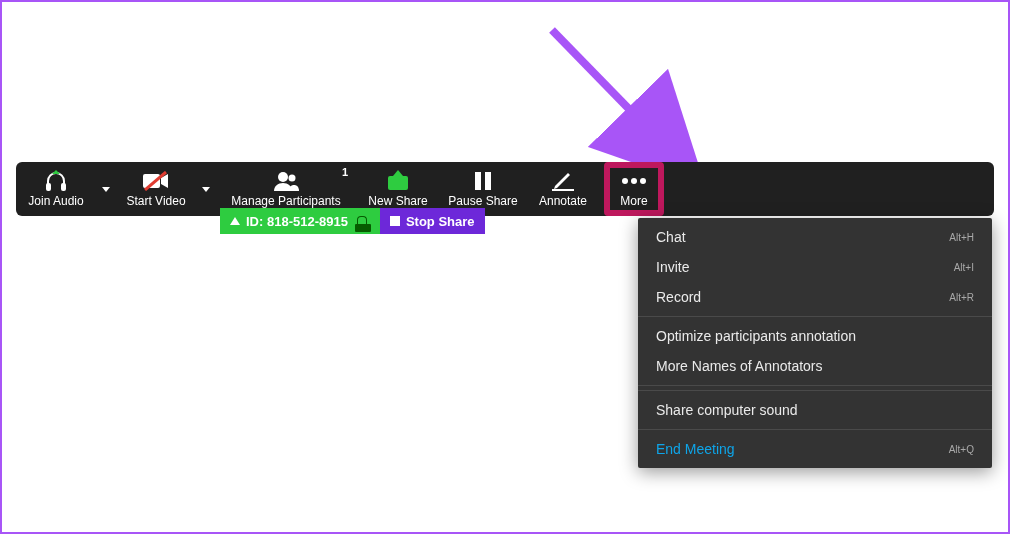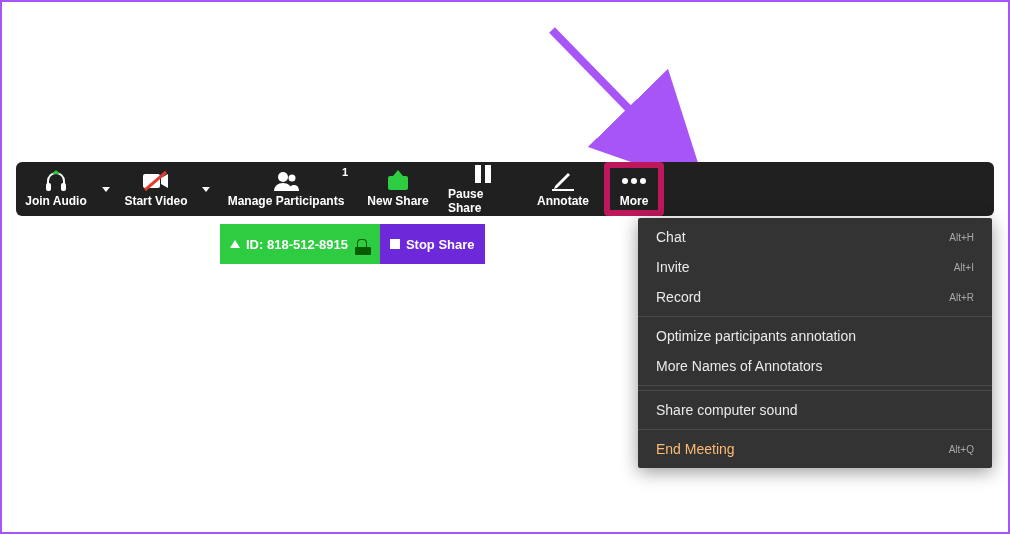--- a/index.html
+++ b/index.html
@@ -29,41 +29,41 @@
     display: flex;
     flex-direction: column;
     align-items: center;
     justify-content: center;
     height: 100%;
     padding: 0 8px;
     cursor: pointer;
     position: relative;
   }
   .tb-icon { height: 22px; display:flex; align-items:center; justify-content:center; }
-  .tb-label { margin-top: 2px; font-weight: 700; }
+  .tb-label { margin-top: 2px; font-weight: 400; }
   .tb-caret {
     width: 20px;
     display:flex; align-items:center; justify-content:center;
     color:#fff; height:100%;
   }
   .tb-badge {
     position:absolute;
     top:4px; right:8px;
     font-size:11px; font-weight:700; color:#fff;
   }
   .tb-more {
     border:6px solid #be185d;
     border-radius:4px;
   }
   
   .idbar {
     position:absolute;
-    top:222px;
+    top:206px;
     left:218px;
-    height:40px;
+    height:26px;
     display:flex;
     font-size:13px;
     font-weight:600;
   }
   .id-seg {
     display:flex; align-items:center;
     padding:0 10px;
     color:#fff;
     gap:6px;
   }
@@ -91,21 +91,21 @@
     padding:4px 0;
   }
   .menu-item {
     display:flex; justify-content:space-between; align-items:center;
     padding:7px 18px;
     cursor:pointer;
     gap:45px;
   }
   .menu-short { color:#a9a9a9; font-size:10px; }
   .menu-sep { height:1px; background:#4a4a4a; margin:4px 0; }
-  .menu-end { color:#fdba74; }
+  .menu-end { color:#0ea5e9; }
   
   .arrow-wrap{
     position:absolute;
     left:540px; top:18px;
     width:220px; height:160px;
     pointer-events:none;
   }
 </style>
 </head>
 <body>

